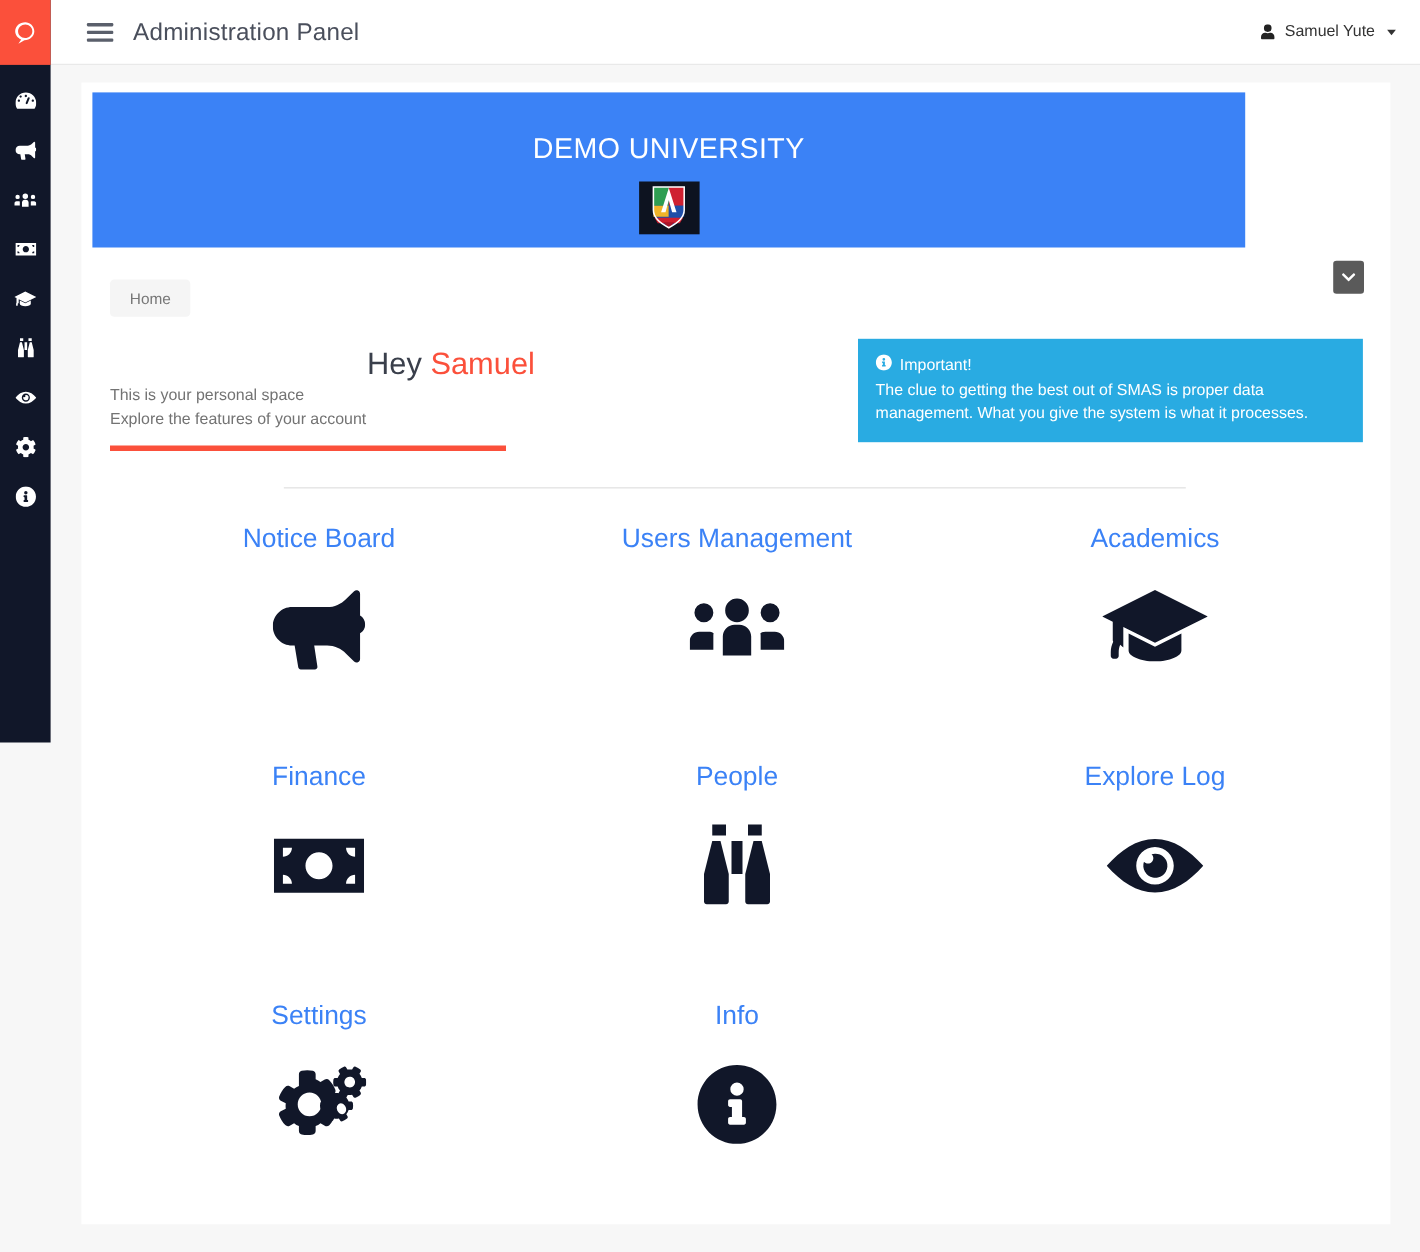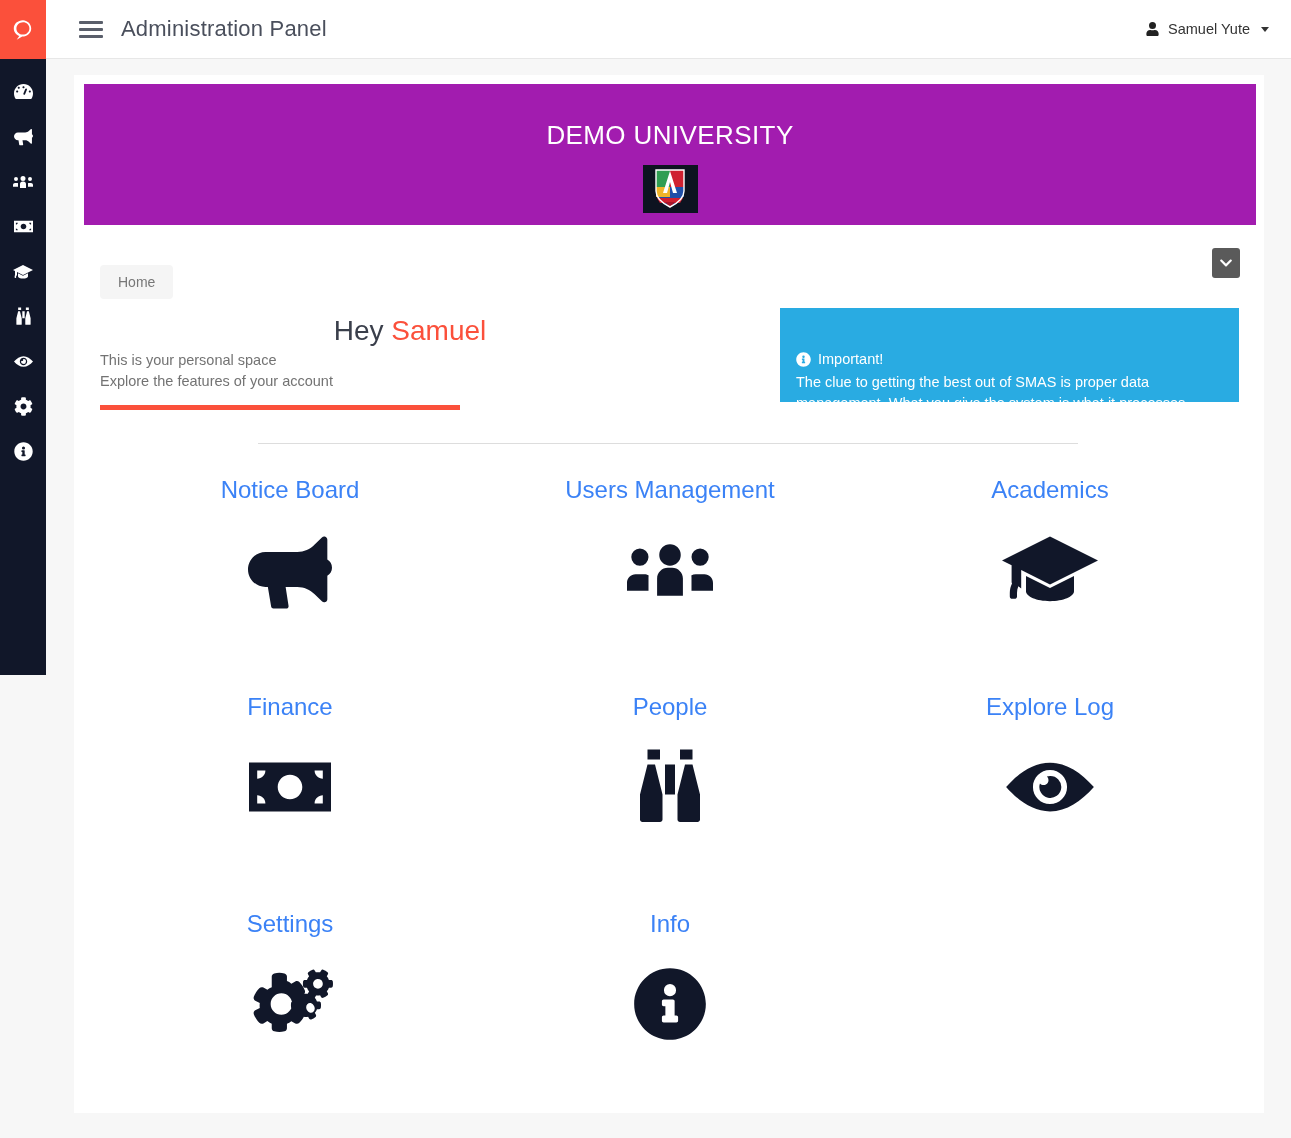--- a/index.html
+++ b/index.html
@@ -69,37 +69,37 @@
   }
 
   
   #card {
     position: absolute; left: 74px; top: 75px;
     width: 1190px; height: 1038px;
     background: #ffffff;
   }
   #uni-banner {
     position: absolute; left: 10px; top: 9px;
-    width: 1172px; height: 141px;
-    background: #a21caf;
+    width: 1048px; height: 141px;
+    background: #3b82f6;
     text-align: center;
   }
   #uni-name {
     color: #ffffff; font-size: 26px; font-weight: 400;
     padding-top: 36px; letter-spacing: .4px;
   }
   #uni-crest {
     margin: 14px auto 0; width: 55px; height: 48px;
     background: #0d1320;
     display: flex; align-items: center; justify-content: center;
   }
 
   
   #crumb-row {
-    position: absolute; left: 0; top: 190px;
+    position: absolute; left: 0; top: 179px;
     width: 1190px; height: 54px;
   }
   #breadcrumb {
     position: absolute; left: 26px; top: 0;
     background: #f5f5f5; border-radius: 4px;
     padding: 9px 18px;
     font-size: 14px; color: #777;
     cursor: pointer;
   }
   #collapse-btn {
@@ -122,21 +122,21 @@
 
   
   #alert {
     position: absolute; left: 706px; top: 233px;
     width: 459px; height: 94px;
     background: #29abe2;
     color: #ffffff;
     padding: 14px 16px 0 16px;
     font-size: 14.5px; line-height: 21px;
   }
-  #alert .head { display: flex; align-items: center; gap: 7px; margin-bottom: 2px; margin-top: 27px; }
+  #alert .head { display: flex; gap: 7px; margin-bottom: 2px; }
 
   
   #divider {
     position: absolute; left: 184px; top: 368px;
     width: 820px; height: 1px; background: #dddddd;
   }
 
   
   #tiles {
     position: absolute; left: 26px; top: 400px;

